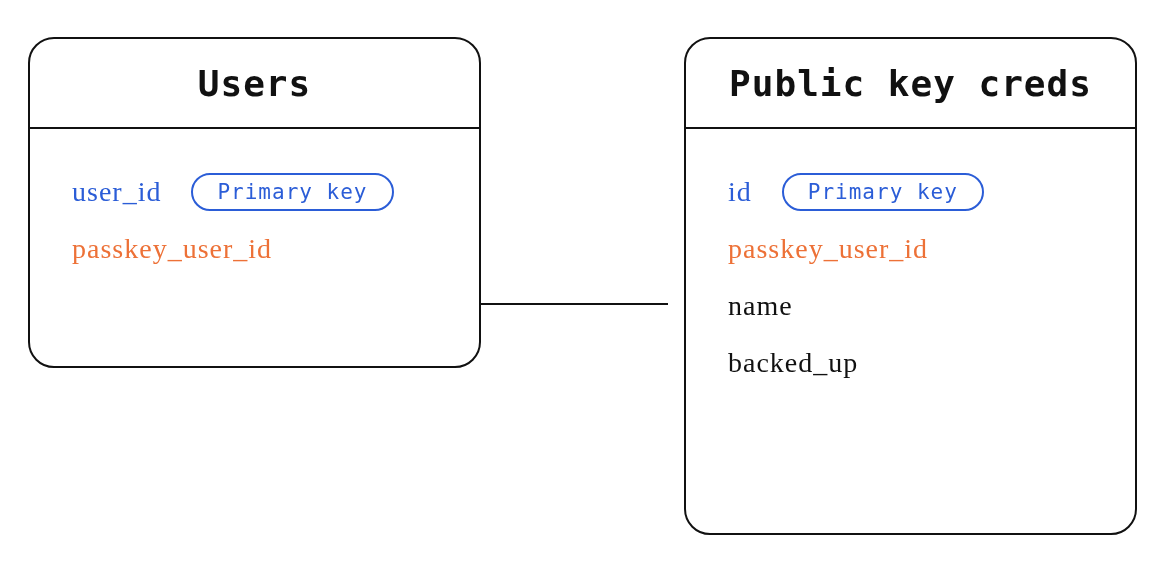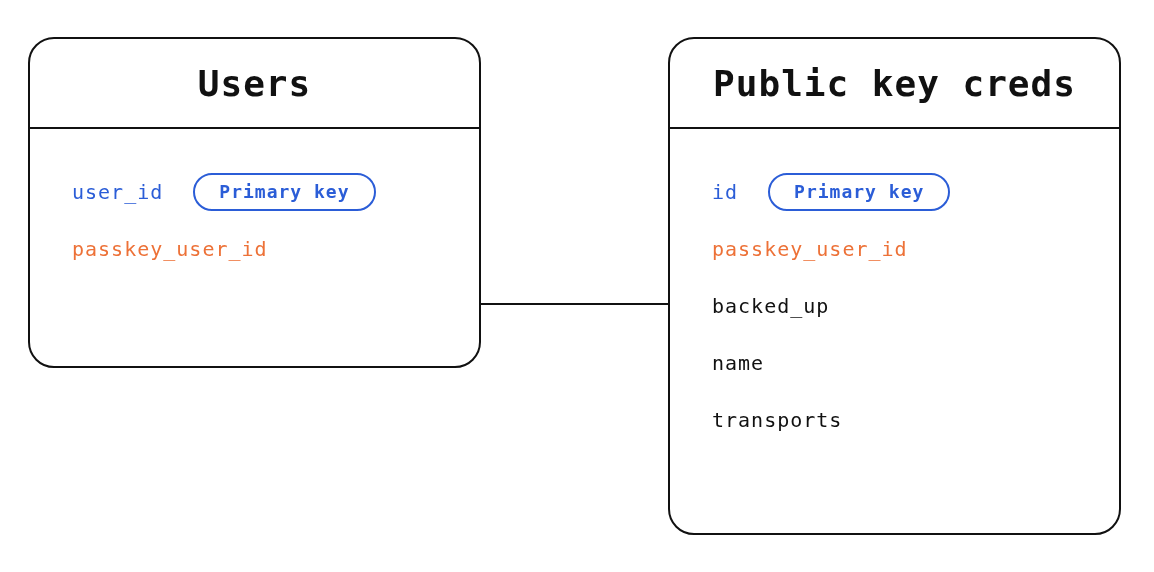--- a/index.html
+++ b/index.html
@@ -24,21 +24,21 @@
     overflow: hidden;
   }
   .table-box {
     position: absolute;
     width: 453px;
     border: 2px solid var(--ink);
     border-radius: 26px;
     background: var(--bg);
   }
   .table-box.users  { left: 28px;  top: 37px; height: 331px; }
-  .table-box.creds  { left: 668px; top: 37px; height: 498px; }
+  .table-box.creds  { left: 684px; top: 37px; height: 498px; }
   .table-title {
     height: 90px;
     display: flex;
     align-items: center;
     justify-content: center;
     border-bottom: 2px solid var(--ink);
     font-size: 36px;
     font-weight: bold;
     letter-spacing: 1px;
     white-space: nowrap;
@@ -46,37 +46,38 @@
   .fields {
     padding: 34px 0 0 42px;
   }
   .field-row {
     height: 57px;
     display: flex;
     align-items: center;
     white-space: nowrap;
   }
   .field-name {
-    font-size: 20px;
+    font-size: 28px;
     letter-spacing: 1px;
+    font-family: Liberation Serif, serif;
   }
   .field-name.blue   { color: var(--blue); }
   .field-name.orange { color: var(--orange); }
   .field-name.black  { color: var(--ink); }
   .badge {
     margin-left: 30px;
     display: inline-flex;
     align-items: center;
     height: 38px;
     padding: 0 24px;
     border: 2px solid var(--blue);
     border-radius: 999px;
     color: var(--blue);
-    font-size: 18px;
-    font-weight: bold;
+    font-size: 21px;
+    font-weight: normal;
     letter-spacing: 1px;
     text-align: center;
   }
   .connector {
     position: absolute;
     left: 481px;
     top: 303px;
     width: 187px;
     height: 2px;
     background: var(--ink);
@@ -104,26 +105,23 @@
     <div class="table-title">Public key creds</div>
     <div class="fields">
       <div class="field-row">
         <span class="field-name blue">id</span>
         <span class="badge">Primary key</span>
       </div>
       <div class="field-row">
         <span class="field-name orange">passkey_user_id</span>
       </div>
       <div class="field-row">
-        <span class="field-name black">backed_up</span>
-      </div>
-      <div class="field-row">
         <span class="field-name black">name</span>
       </div>
       <div class="field-row">
-        <span class="field-name black">transports</span>
+        <span class="field-name black">backed_up</span>
       </div>
     </div>
   </div>
 
   <div class="connector"></div>
 
 </div>
 
 </body></html>

